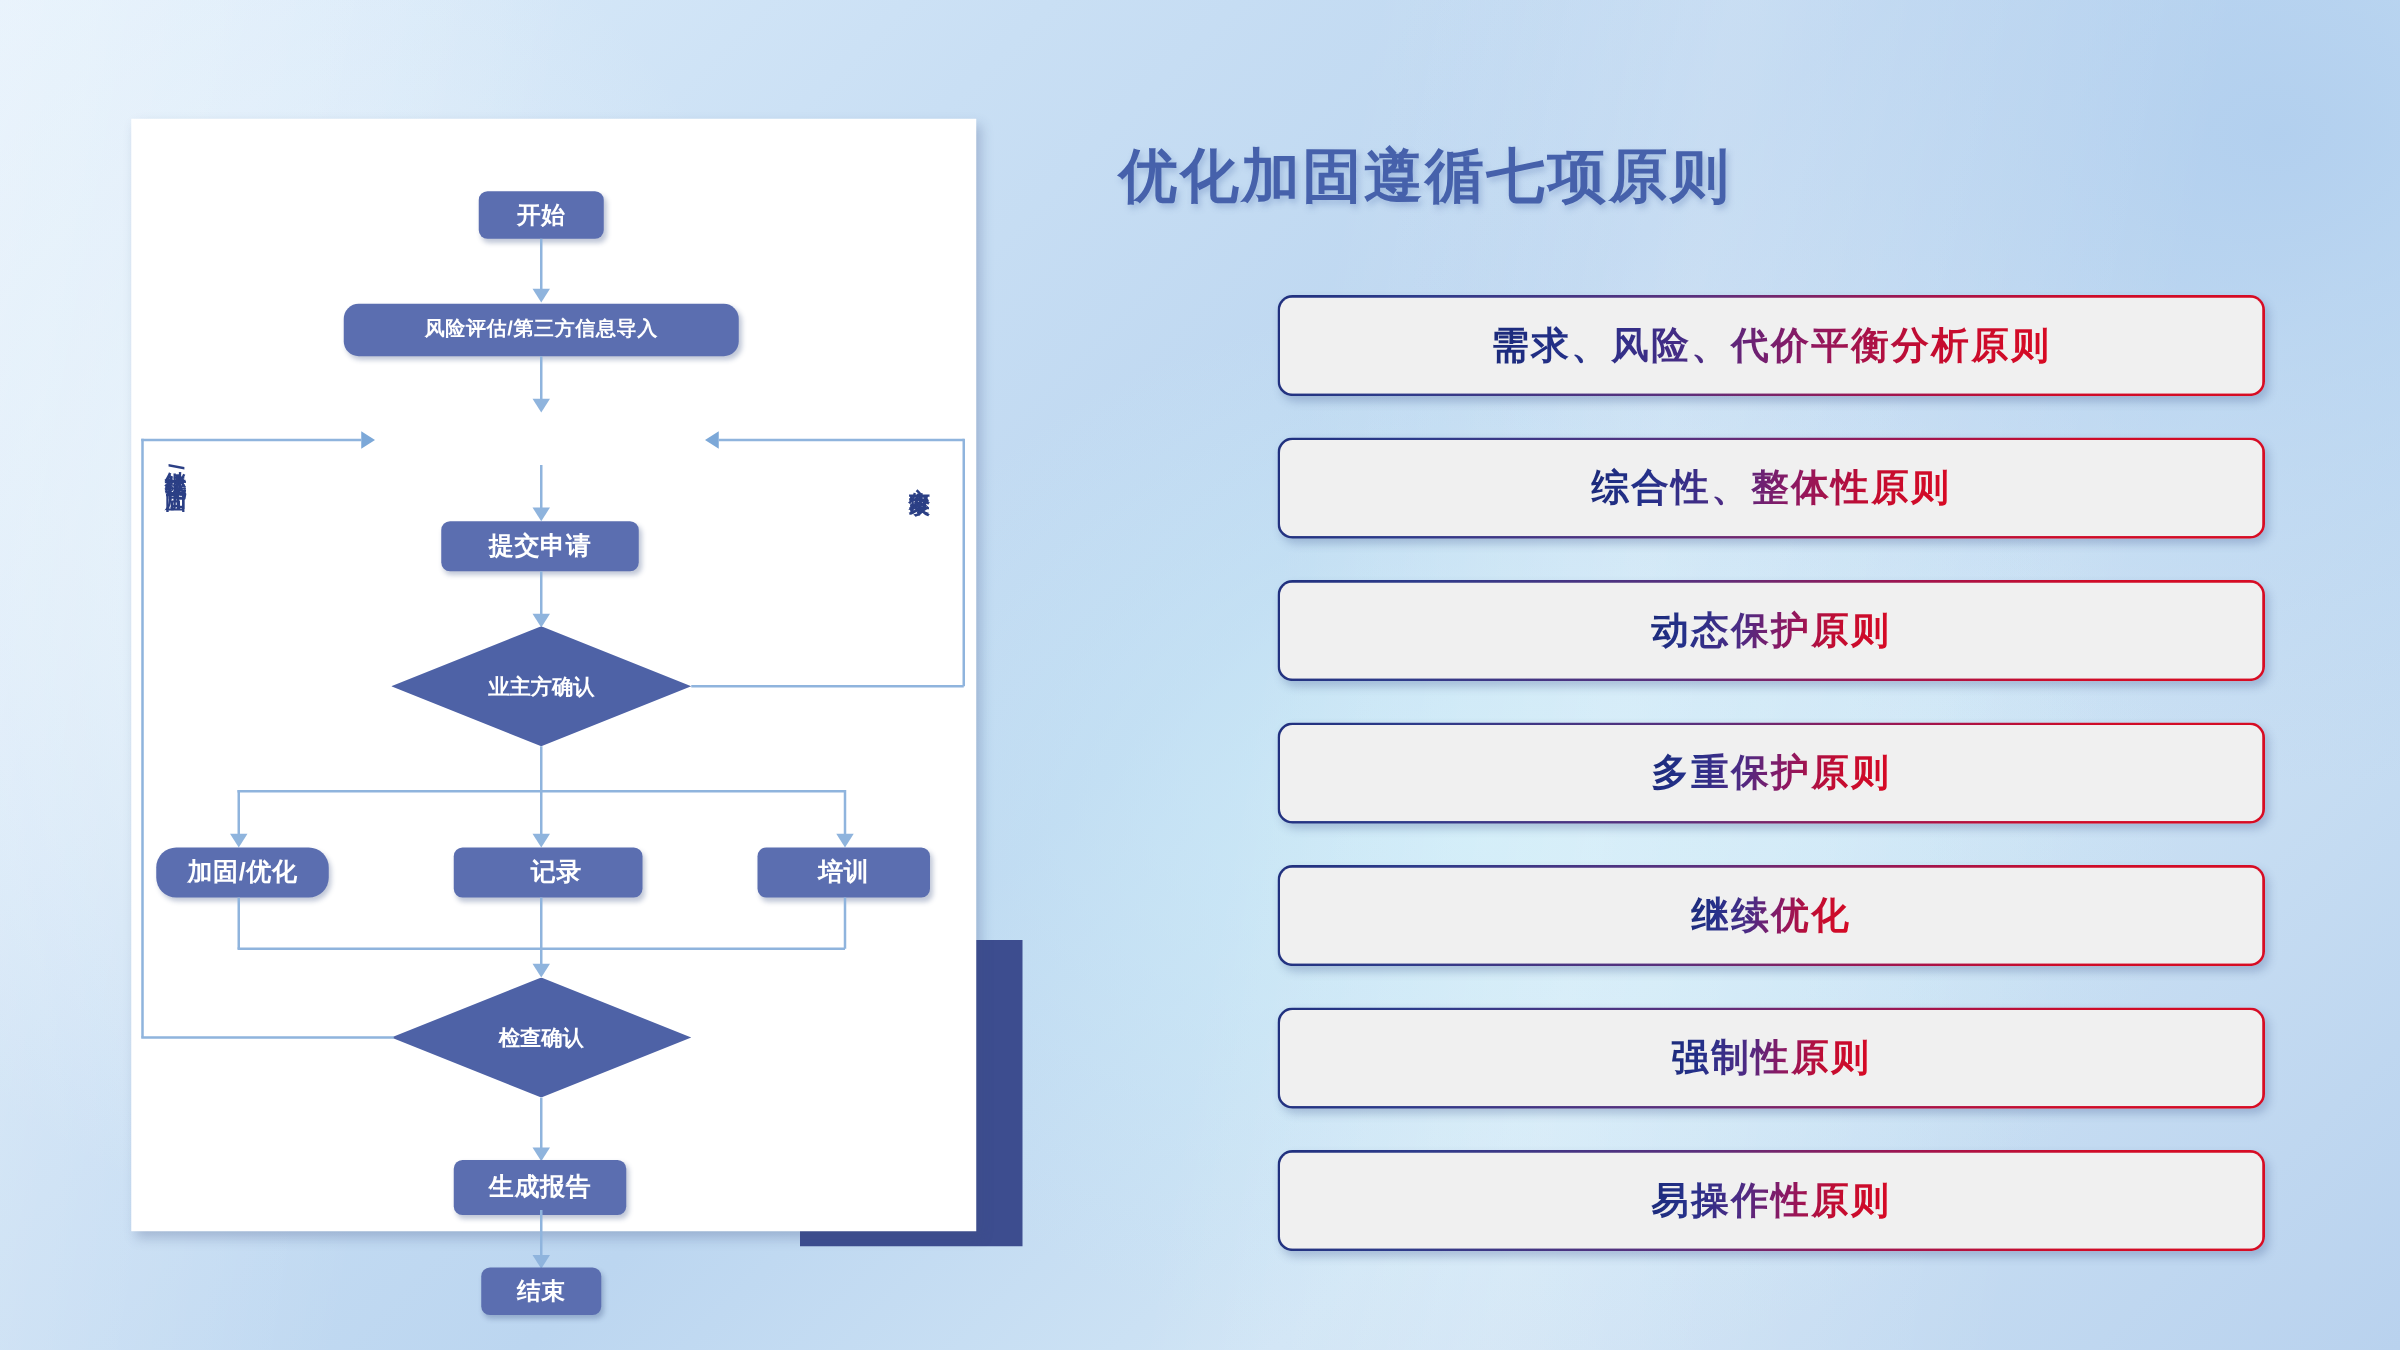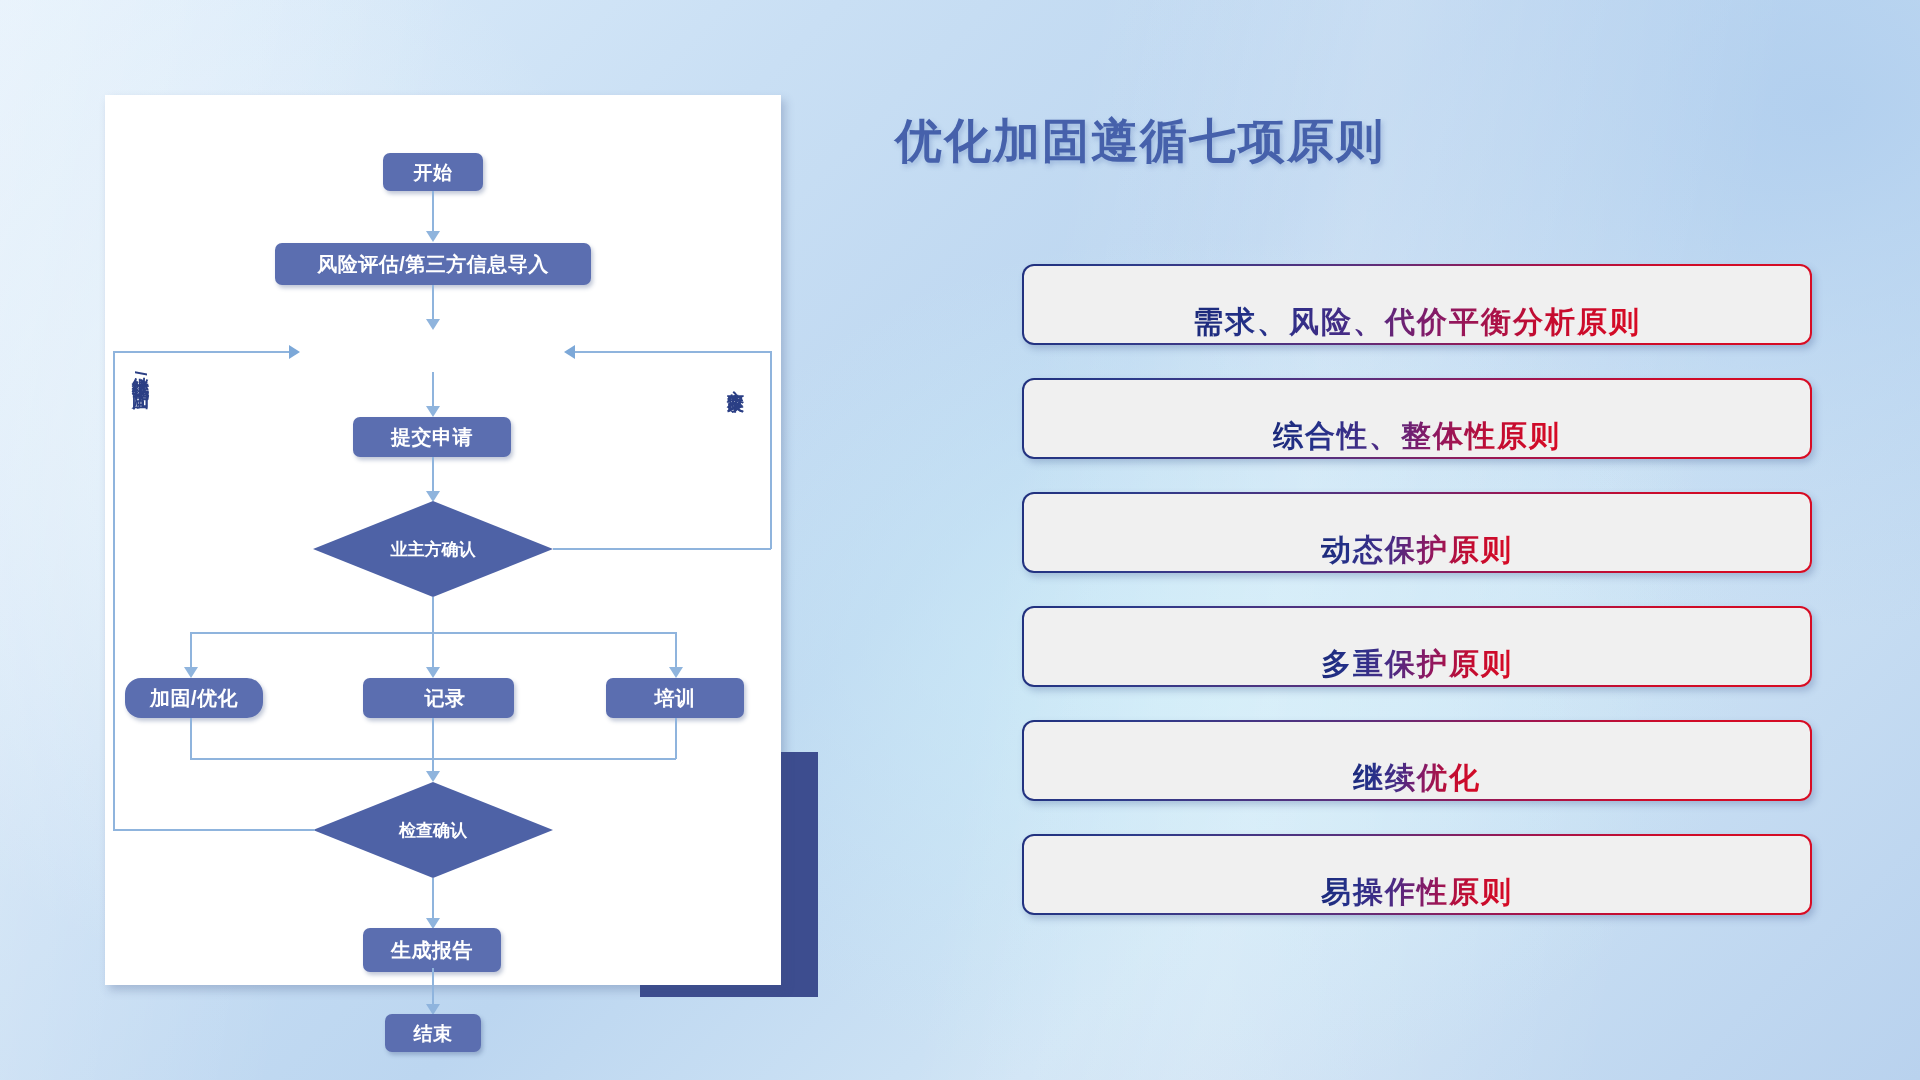--- a/index.html
+++ b/index.html
@@ -93,23 +93,22 @@
     text-shadow:2px 3px 5px rgba(90,120,180,0.35);
   }
   .cards{position:absolute;left:1022px;top:236px;width:790px;}
   .pcard{
     position:relative;height:77px;margin-bottom:33px;
     background:#f0f0f0;
     border-radius:12px;
     border:2px solid;
     border-image:linear-gradient(100deg,#3a53a8 0%,#4d58a6 20%,#8e2e63 55%,#d70b28 80%,#e00b25 100%) 1;
     box-shadow:3px 4px 7px rgba(70,95,150,0.30);
-    display:flex;align-items:flex-end;justify-content:center;
+    display:flex;align-items:center;justify-content:center;
     overflow:visible;
-    margin-top:28px;
   }
   
   .pcard{
     border:none;
     background:
       linear-gradient(#f0f0f0,#f0f0f0) padding-box,
       linear-gradient(105deg,#20307e 0%, #2d3b8a 14%, #5b2f7c 42%, #9e1550 62%, #cf0b28 80%, #d80c23 100%) border-box;
     border:2.4px solid transparent;
   }
   .pcard-label{
@@ -129,21 +128,21 @@
 
   <div class="chart-card">
     <div class="chart-inner">
 
       <div class="node" style="left:278px;top:58px;width:100px;height:38px;font-size:19px;">
         <span>开始</span>
       </div>
       <div class="vline" style="left:327px;top:96px;height:48px;"></div>
       <div class="arrow-d" style="left:321px;top:136px;"></div>
 
-      <div class="node" style="left:170px;top:148px;width:316px;height:42px;font-size:20px;">
+      <div class="node" style="left:170px;top:148px;width:316px;height:42px;font-size:16px;border-radius:12px;">
         <span>风险评估/第三方信息导入</span>
       </div>
       <div class="vline" style="left:327px;top:190px;height:42px;"></div>
       <div class="arrow-d" style="left:321px;top:224px;"></div>
 
       <div class="vline" style="left:327px;top:277px;height:42px;"></div>
       <div class="arrow-d" style="left:321px;top:311px;"></div>
 
       <div class="node" style="left:248px;top:322px;width:158px;height:40px;font-size:20px;">
         <span>提交申请</span>
@@ -232,17 +231,20 @@
     <div class="pcard">
       <span class="pcard-label">动态保护原则</span>
     </div>
     <div class="pcard">
       <span class="pcard-label">多重保护原则</span>
     </div>
     <div class="pcard">
       <span class="pcard-label">继续优化</span>
     </div>
     <div class="pcard">
+      <span class="pcard-label">强制性原则</span>
+    </div>
+    <div class="pcard">
       <span class="pcard-label">易操作性原则</span>
     </div>
   </div>
 
 </div>
 
 </body></html>

